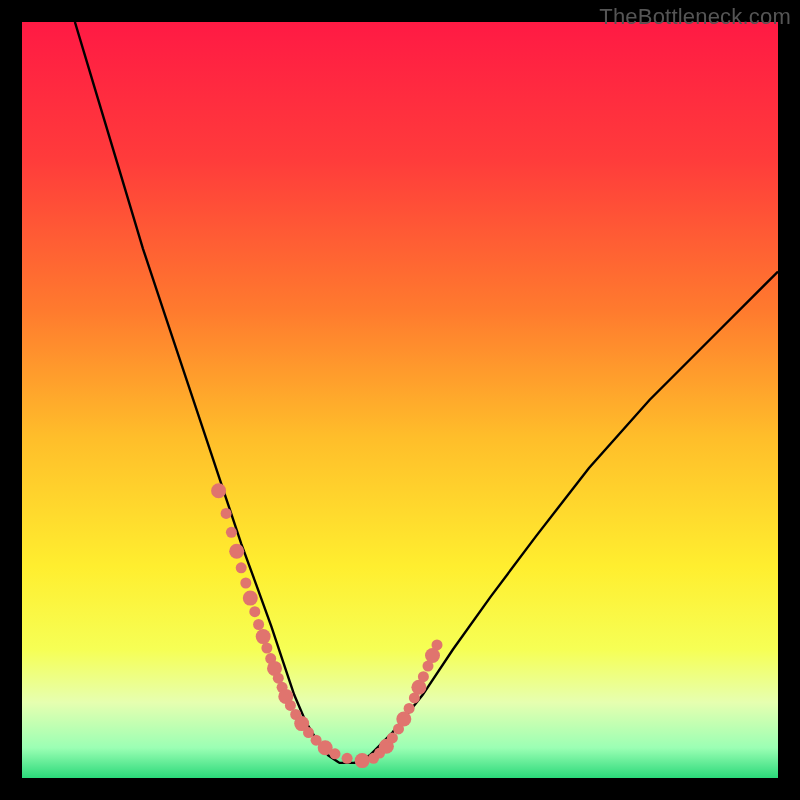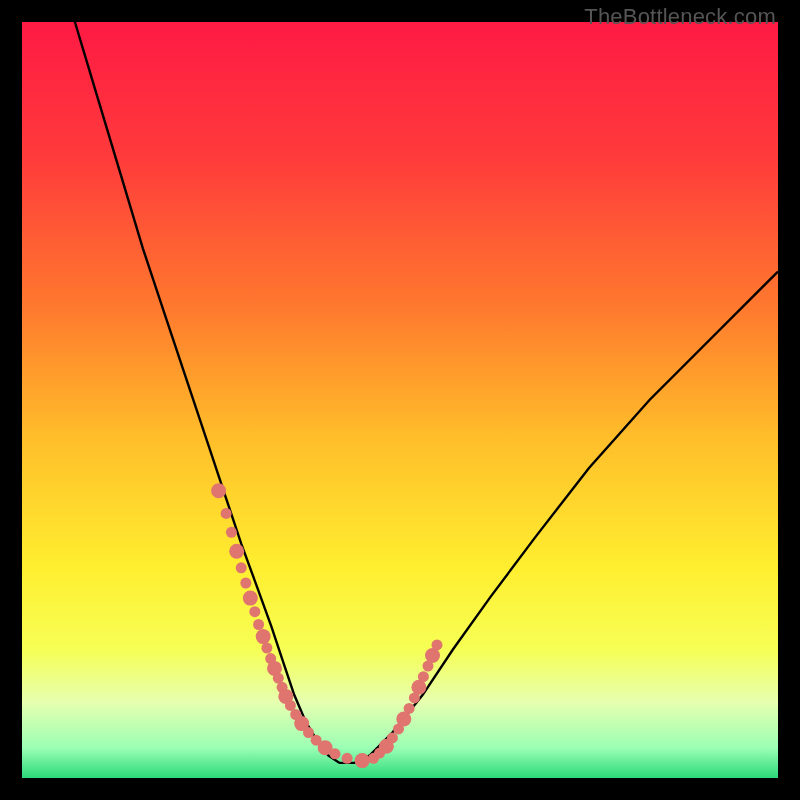--- a/index.html
+++ b/index.html
@@ -22,21 +22,21 @@
   .plot {
     position: absolute;
     left: 0;
     top: 0;
     width: 756px;
     height: 756px;
   }
   .watermark {
     position: absolute;
     top: 4px;
-    right: 24px;
+    right: 9px;
     color: #555;
     font-size: 22px;
     font-weight: 500;
     letter-spacing: 0.2px;
     user-select: none;
   }
 </style>
 </head>
 <body>
 

